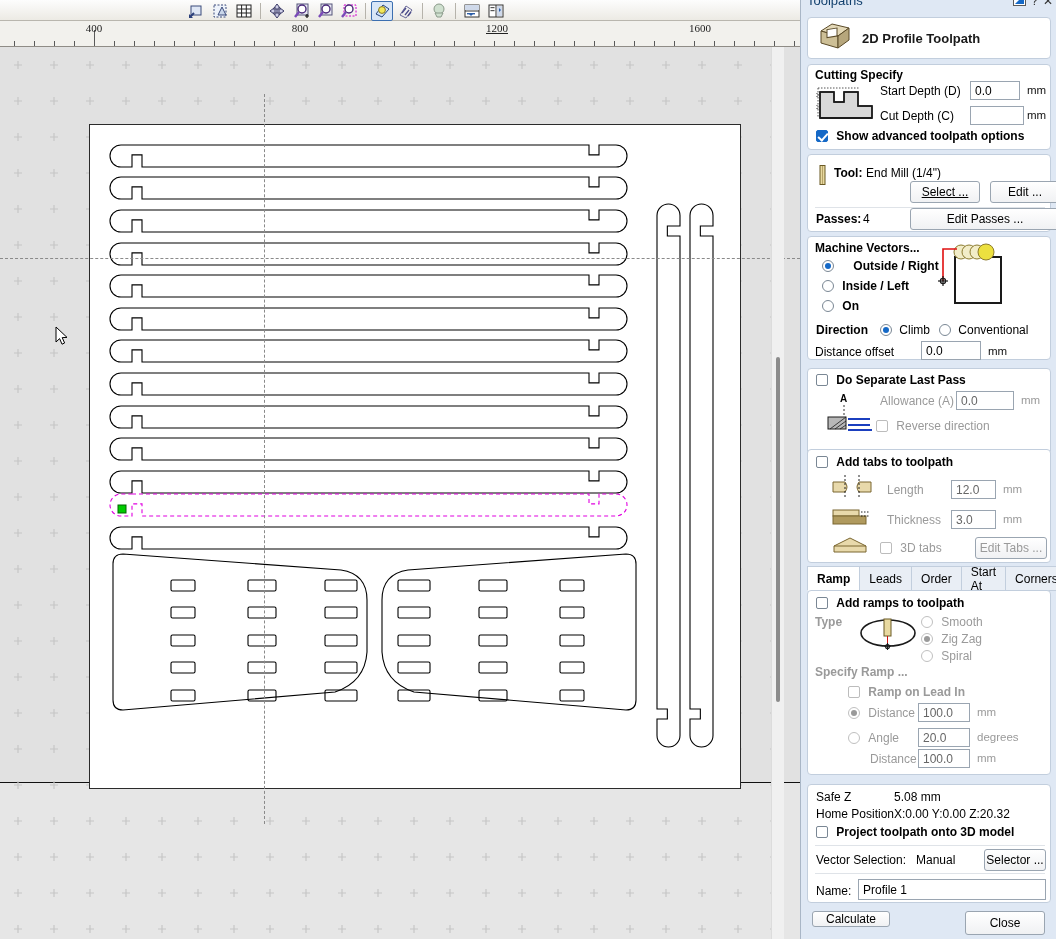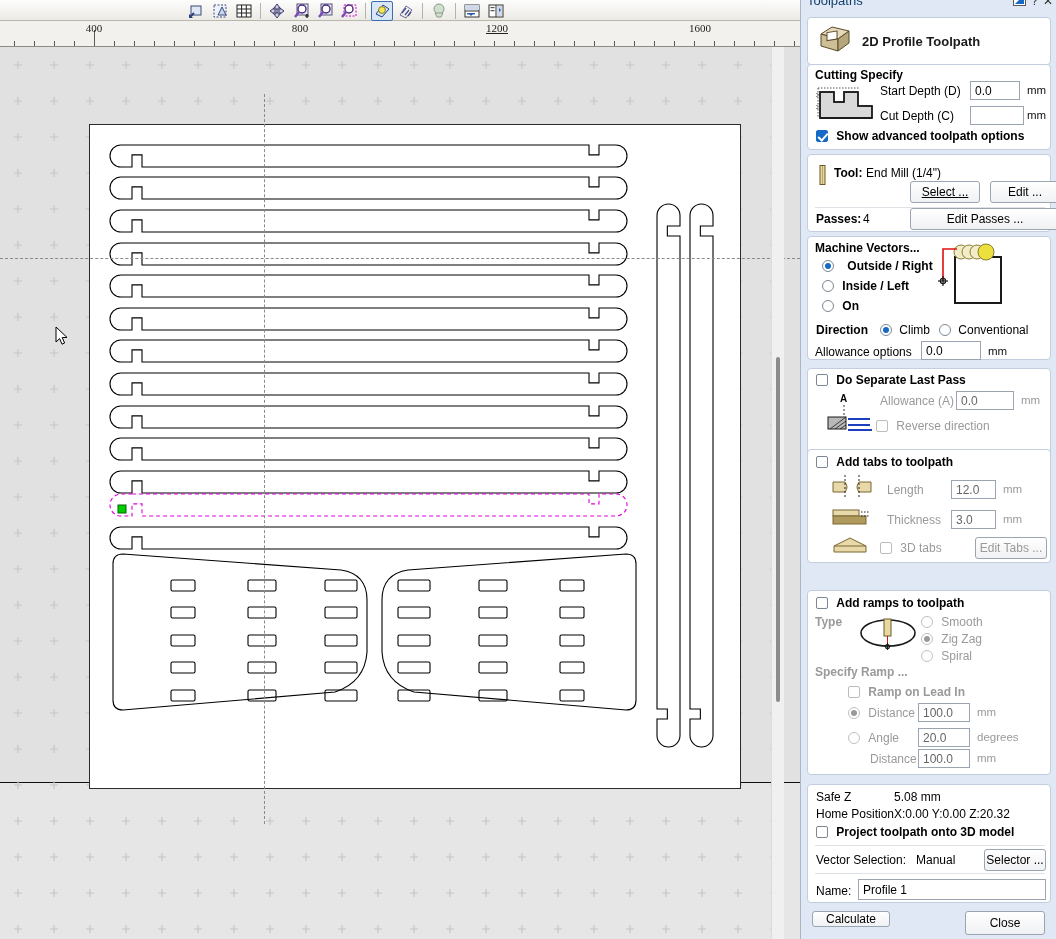--- a/index.html
+++ b/index.html
@@ -87,21 +87,21 @@
   }
   .panel-title .t { position:absolute; left:6px; top:-2px; }
   .panel-title .icons { position:absolute; right:4px; top:-2px; display:flex; gap:5px; align-items:center; }
 
   .grp {
     position:absolute; left:6px; width:244px;
     background:#fff; border:1px solid #c2cedd; border-radius:4px;
   }
 
   .hdr-strip {
-    position:absolute; left:6px; top:17px; width:244px; height:48px;
+    position:absolute; left:6px; top:17px; width:244px; height:42px;
     background:#fff; border:1px solid #c2cedd; border-radius:4px;
     display:flex; align-items:center; gap:10px; padding-left:10px;
   }
   .hdr-title { font-size:13px; font-weight:bold; color:#1a1a1a; }
 
   .sect-label { font-weight:bold; font-size:12px; }
 
   .field {
     border:1px solid #9aa5b1; background:#fff; height:19px;
     font-size:12px; padding:1px 4px; font-family:"Liberation Sans", sans-serif;
@@ -518,21 +518,21 @@
       <span class="lbl-b" style="position:absolute;left:8px;top:57px;">Passes:</span>
       <span class="lbl-n" style="position:absolute;left:55px;top:57px;">4</span>
       <div class="btn" style="position:absolute;left:102px;top:53px;width:150px;">Edit Passes ...</div>
     </div>
 
     <div class="grp" style="top:236px; height:124px;">
       <div class="sect-label" style="position:absolute;left:7px;top:4px;">Machine Vectors...</div>
 
       <div style="position:absolute;left:14px;top:22px;">
         <span class="radio sel"></span>
-        <span class="lbl-b" style="margin-left:10px;">Outside / Right</span>
+        <span class="lbl-b" style="margin-left:16px;">Outside / Right</span>
       </div>
       <div style="position:absolute;left:14px;top:42px;">
         <span class="radio"></span>
         <span class="lbl-b" style="margin-left:5px;">Inside / Left</span>
       </div>
       <div style="position:absolute;left:14px;top:62px;">
         <span class="radio"></span>
         <span class="lbl-b" style="margin-left:5px;">On</span>
       </div>
 
@@ -557,21 +557,21 @@
       <span class="lbl-b" style="position:absolute;left:8px;top:86px;">Direction</span>
       <div style="position:absolute;left:72px;top:86px;">
         <span class="radio sel"></span>
         <span class="lbl-n" style="margin-left:4px;">Climb</span>
       </div>
       <div style="position:absolute;left:131px;top:86px;">
         <span class="radio"></span>
         <span class="lbl-n" style="margin-left:4px;">Conventional</span>
       </div>
 
-      <span class="lbl-n" style="position:absolute;left:7px;top:108px;">Allowance options</span>
+      <span class="lbl-n" style="position:absolute;left:7px;top:108px;">Distance offset</span>
       <input class="field" style="position: absolute; left: 113px; top: 104px; width: 60px;" value="0.0">
       <div class="unit" style="position:absolute;left:180px;top:108px;">mm</div>
     </div>
 
     <div class="grp" style="top:368px; height:90px;">
       <div style="position:absolute;left:8px;top:4px;">
         <span class="cb"></span>
         <span class="lbl-b" style="margin-left:5px;">Do Separate Last Pass</span>
       </div>
 
@@ -641,20 +641,27 @@
           <line x1="2" y1="10" x2="34" y2="10" stroke="#7a6630"></line>
         </svg>
       </span>
       <div style="position:absolute;left:72px;top:91px;">
         <span class="cb dis"></span>
         <span class="lbl-d" style="margin-left:5px;">3D tabs</span>
       </div>
       <div class="btn dim" style="position:absolute;left:167px;top:87px;width:72px;">Edit Tabs ...</div>
     </div>
 
+    <div class="tabs" id="tabs-bar">
+        <div class="tab active">Ramp</div>
+        <div class="tab">Leads</div>
+        <div class="tab">Order</div>
+        <div class="tab">Start At</div>
+        <div class="tab">Corners</div>
+      </div>
 
     <div class="grp" style="top:590px; height:185px;">
       <div style="position:absolute;left:8px;top:5px;">
         <span class="cb"></span>
         <span class="lbl-b" style="margin-left:5px;">Add ramps to toolpath</span>
       </div>
 
       <span class="lbl-d" style="position:absolute;left:7px;top:24px;font-weight:bold;">Type</span>
 
       <span style="position:absolute;left:50px;top:22px;">

